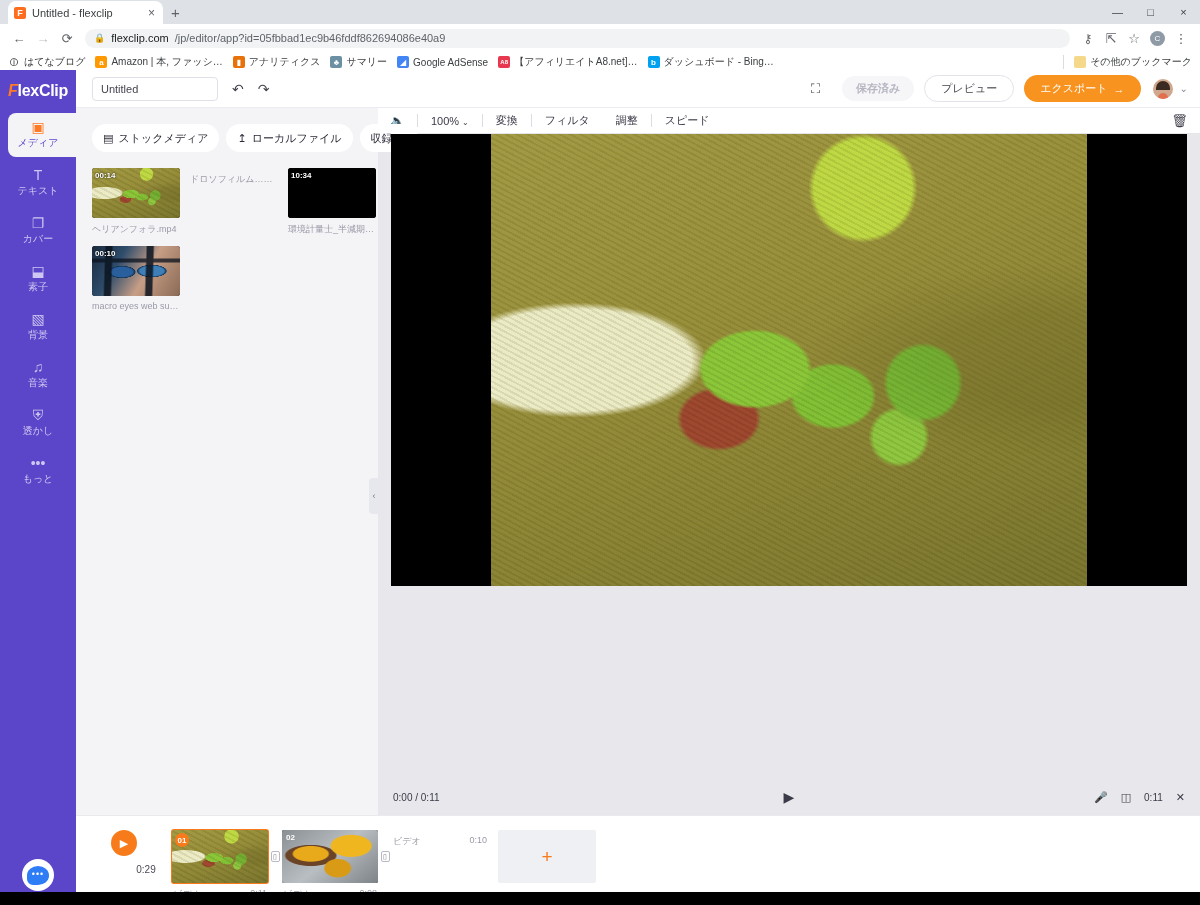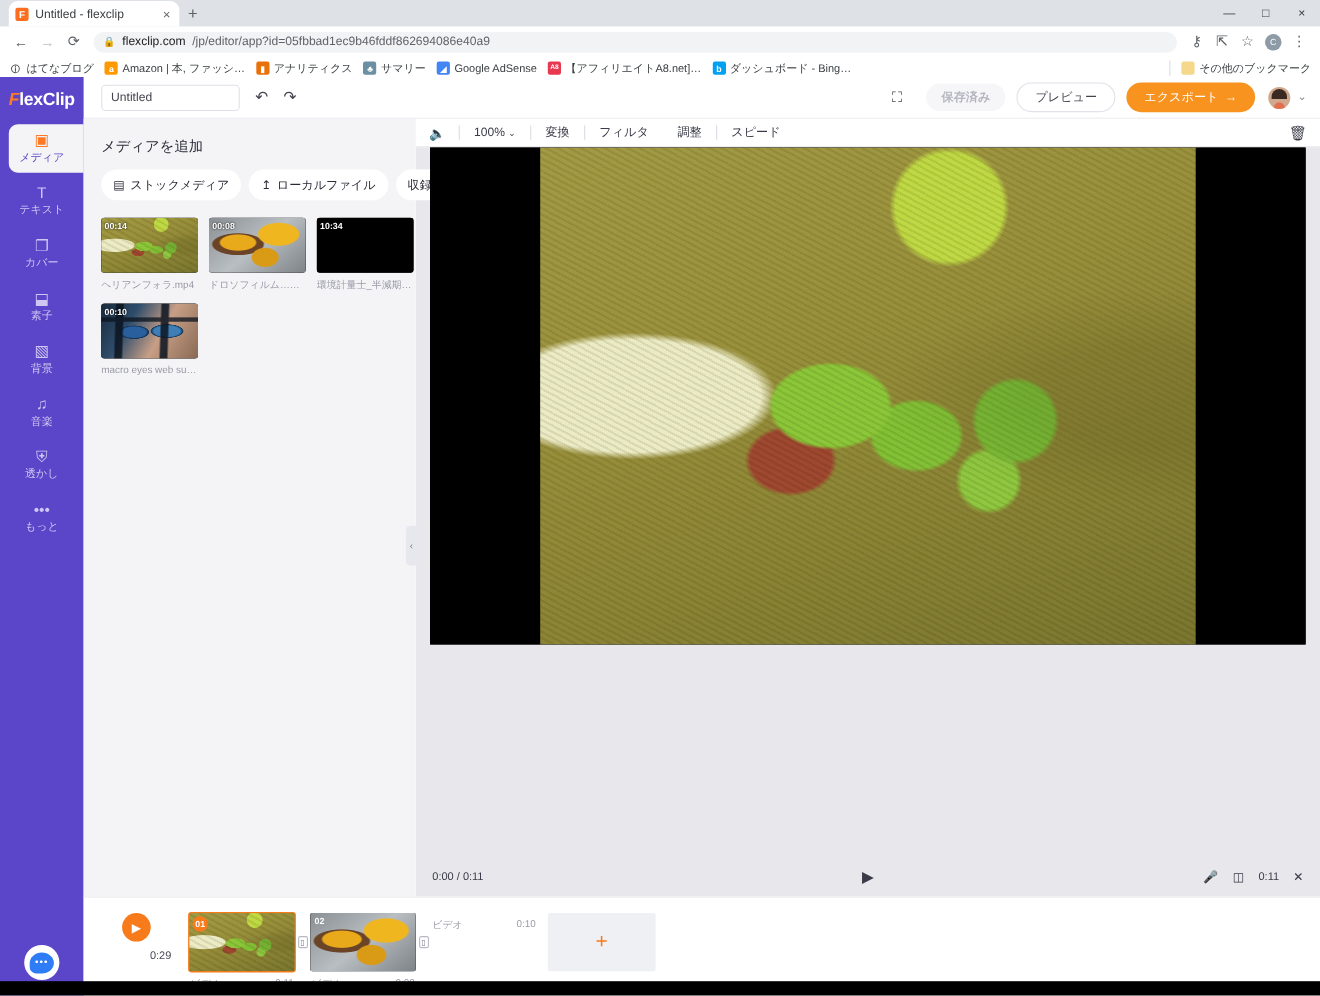--- a/index.html
+++ b/index.html
@@ -417,21 +417,20 @@
         <span style="margin-left:12px;width:20px;height:20px;border-radius:50%;background:#cfa88d;display:block;overflow:hidden;position:relative;">
           <span style="position:absolute;left:3px;top:2px;width:14px;height:9px;background:#3a2a22;border-radius:7px 7px 0 0;display:block;"></span>
           <span style="position:absolute;left:5px;bottom:0;width:10px;height:6px;background:#e2704f;border-radius:5px 5px 0 0;display:block;"></span>
         </span>
         <span style="margin-left:7px;font-size:10px;color:#8a8a98;">⌄</span>
       </div>
 
       <div style="flex:1;display:flex;min-height:0;">
 
         <div class="media-panel">
-          <div class="panel-title">メディアを追加</div>
           <div class="panel-buttons">
             <div class="pbtn">
               <span class="pb-ico">▤</span>
               <span>ストックメディア</span>
             </div>
             <div class="pbtn">
               <span class="pb-ico">↥</span>
               <span>ローカルファイル</span>
             </div>
             <div class="pbtn">
@@ -442,24 +441,20 @@
 
           <div class="media-grid">
             <div class="media-item">
               <div class="thumb">
                 <div class="img ph-plant"></div>
                 <span class="dur">00:14</span>
               </div>
               <div class="mname">ヘリアンフォラ.mp4</div>
             </div>
             <div class="media-item">
-              <div class="thumb">
-                <div class="img ph-curry"></div>
-                <span class="dur">00:08</span>
-              </div>
               <div class="mname">ドロソフィルム…場.mov</div>
             </div>
             <div class="media-item">
               <div class="thumb">
                 <div class="img ph-black"></div>
                 <span class="dur">10:34</span>
               </div>
               <div class="mname">環境計量士_半減期.mov</div>
             </div>
             <div class="media-item">

